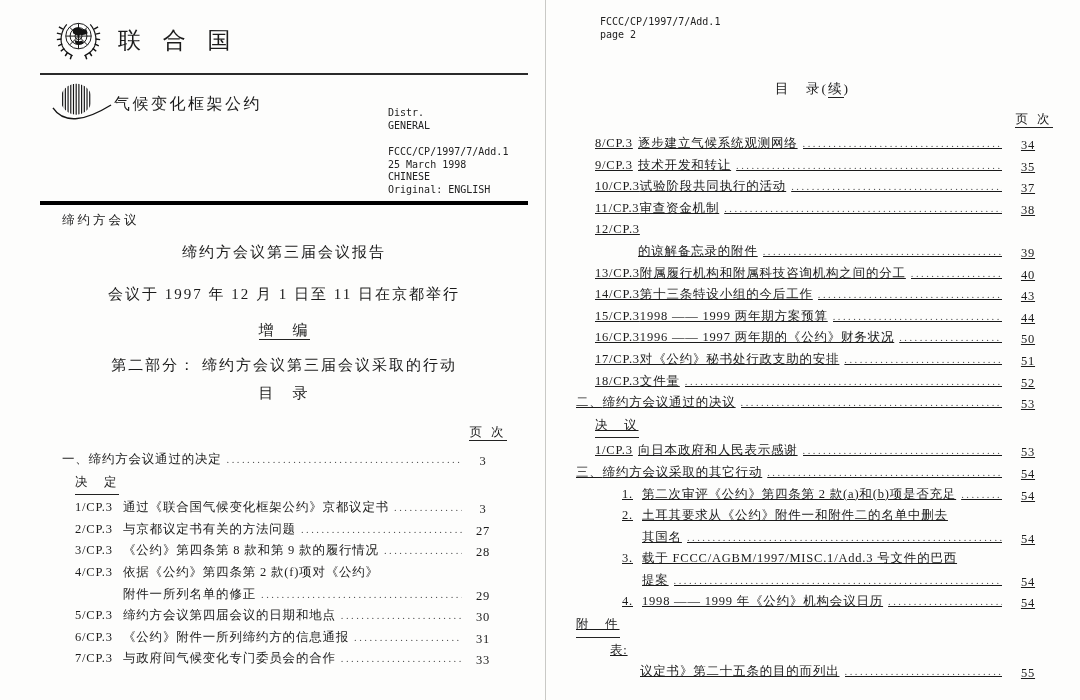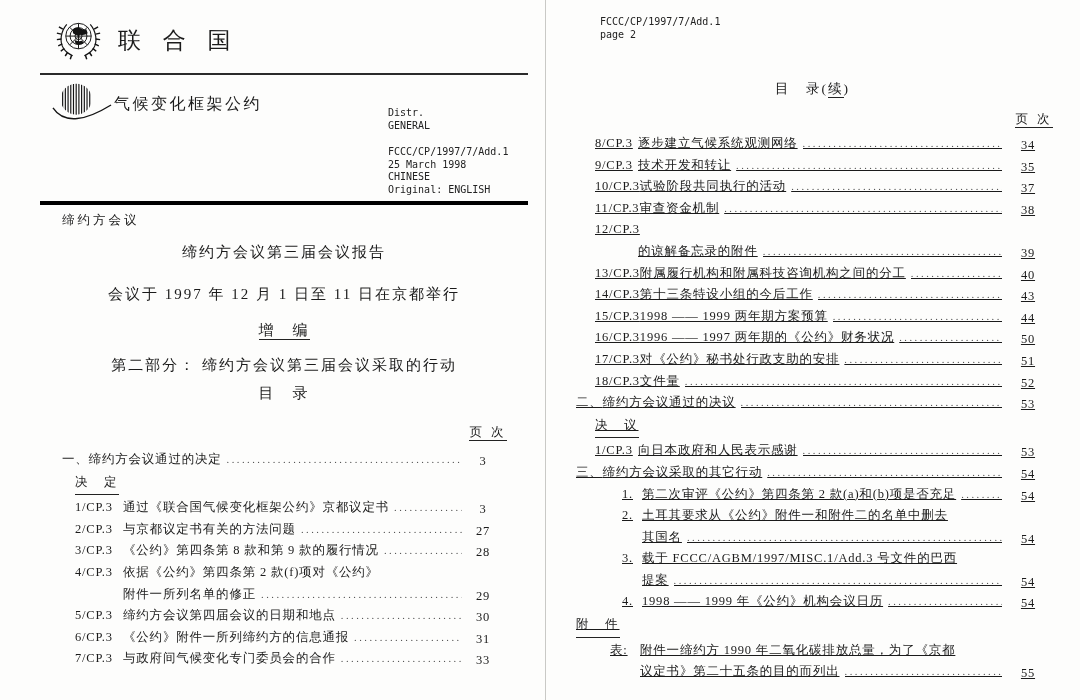--- a/index.html
+++ b/index.html
@@ -337,21 +337,20 @@
           <span class="lab">4.</span>
           <span class="ttl">1998 —— 1999 年《公约》机构会议日历</span>
           <span class="dots"></span>
           <span class="pg">54</span>
         </div>
         <div class="trow sub-row no-ind gap">
           <span class="subhead">附　件</span>
         </div>
         <div class="trow kind-tab">
           <span class="lab">表:</span>
-          <span class="ttl">附件一缔约方 1990 年二氧化碳排放总量，为了《京都</span>
         </div>
         <div class="trow kind-tab cont">
           <span class="lab"></span>
           <span class="ttl">议定书》第二十五条的目的而列出</span>
           <span class="dots"></span>
           <span class="pg">55</span>
         </div>
       </div>
   </div>
 </div>

